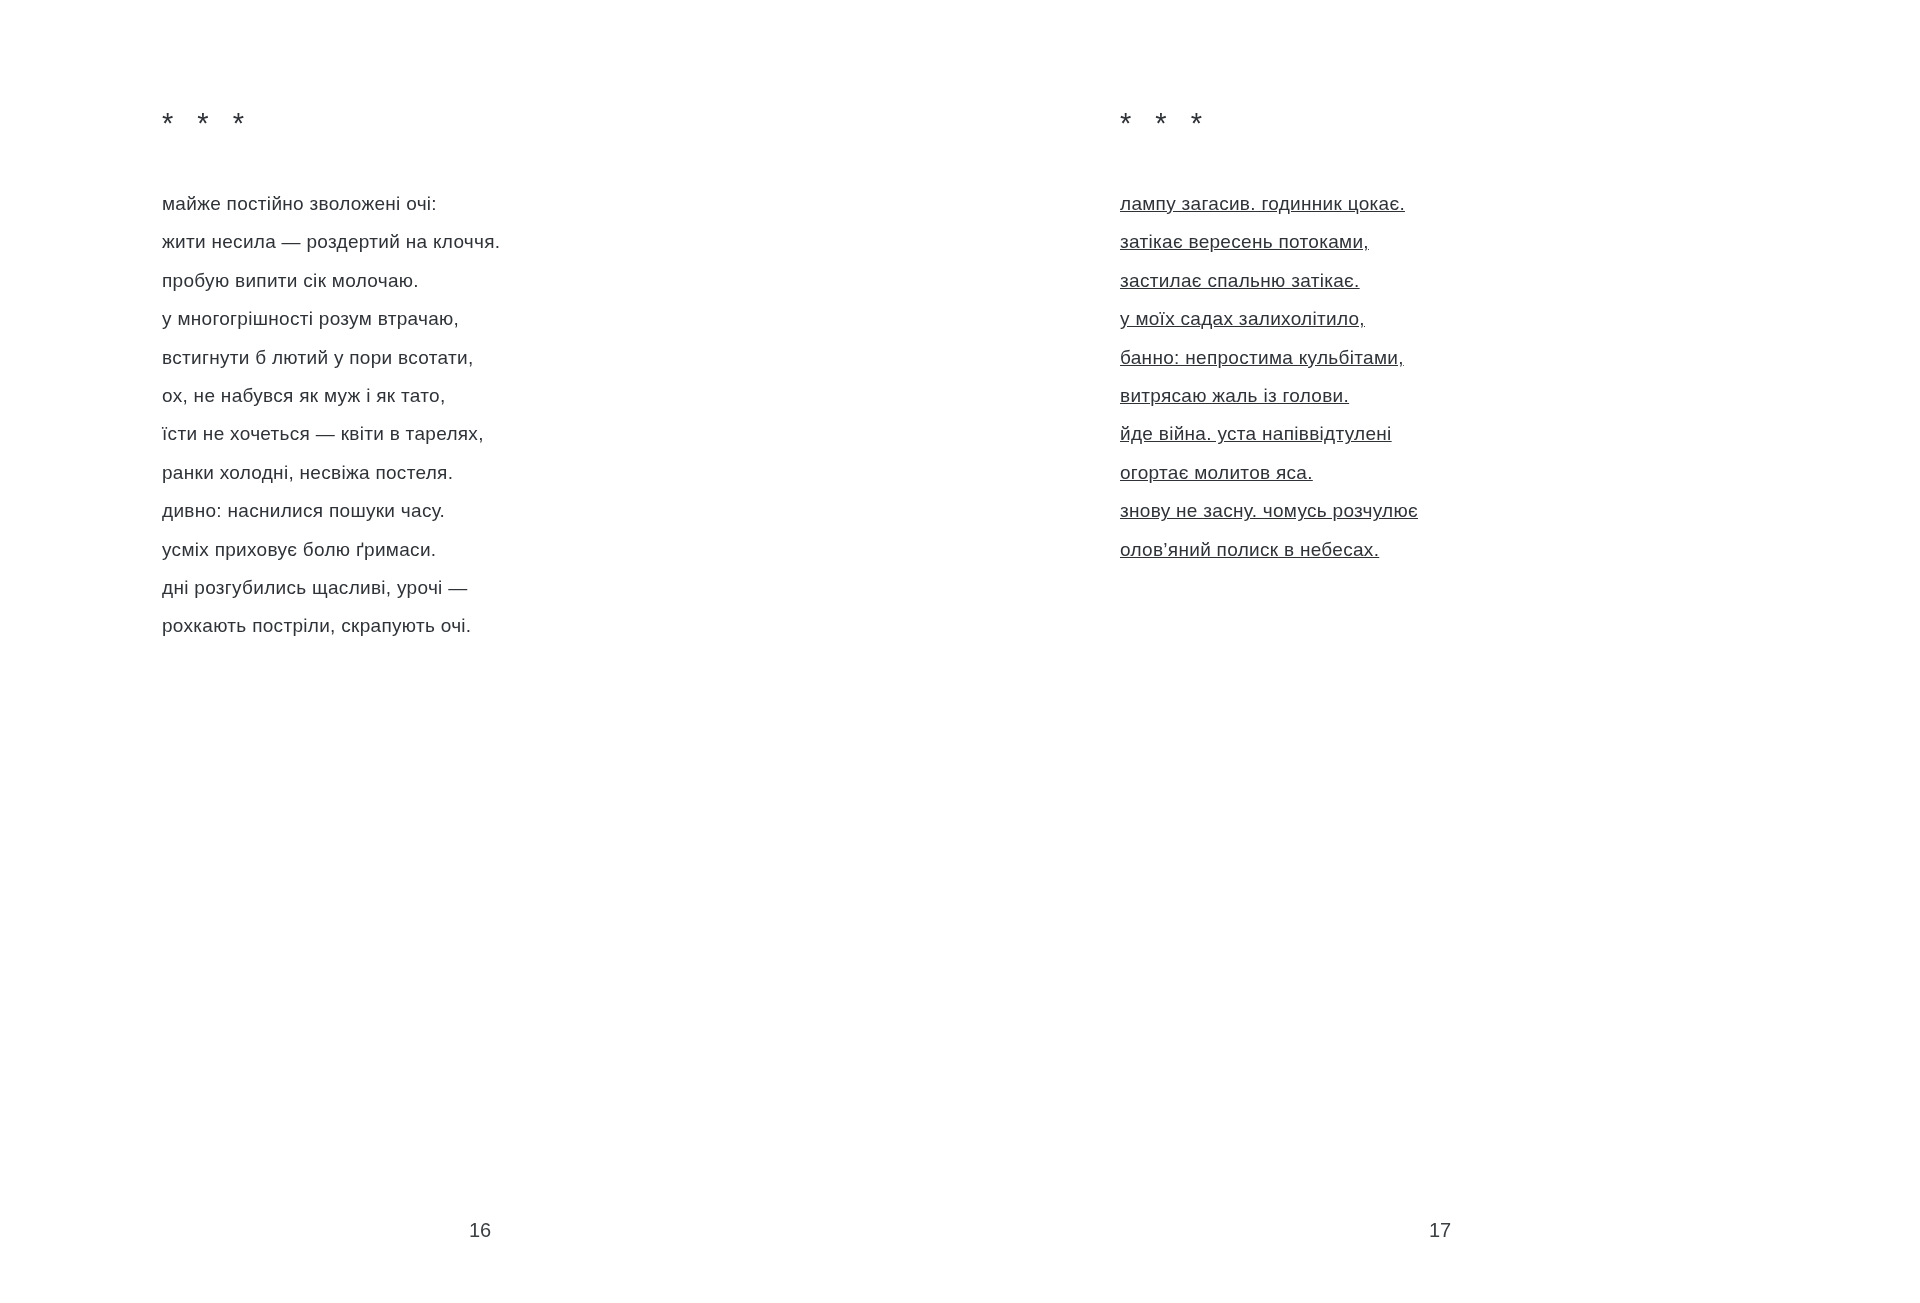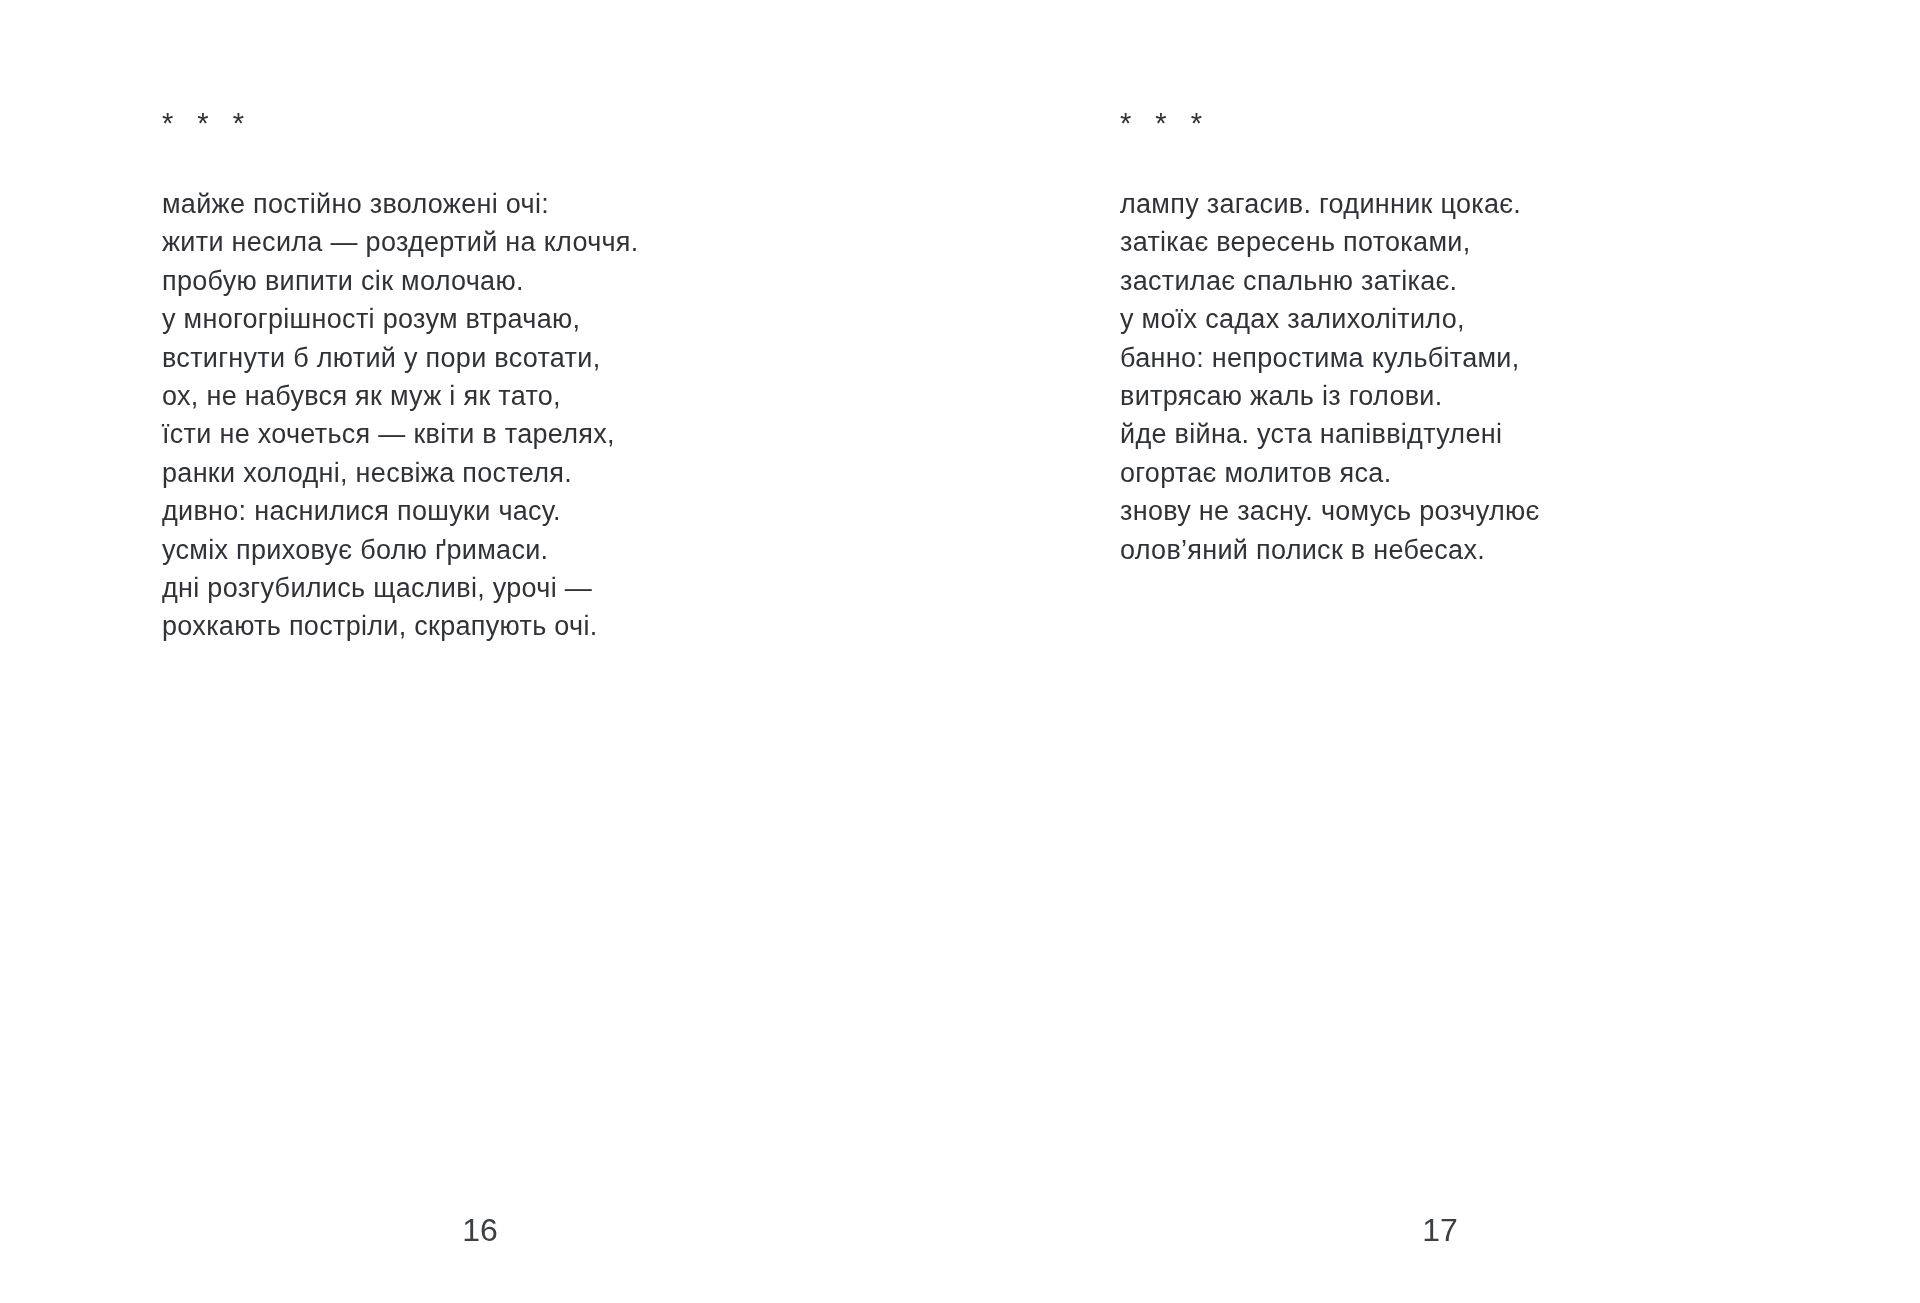--- a/index.html
+++ b/index.html
@@ -34,36 +34,36 @@
     color: #2f3338;
     word-spacing: 14px;
     letter-spacing: 1px;
   }
   .page-left  .section-marker { left: 162px; }
   .page-right .section-marker { left: 160px; }
 
   .poem {
     position: absolute;
     top: 185px;
-    font-size: 27px;
+    font-size: 19px;
     line-height: 38.4px;
     color: #2f3338;
     letter-spacing: 0.3px;
     white-space: nowrap;
   }
   .page-left  .poem { left: 162px; }
-  .page-right .poem { left: 160px; }
+  .page-right .poem { left: 160px; text-decoration: underline; }
 
   .page-number {
     position: absolute;
     top: 1216px;
     left: 0;
     width: 960px;
     text-align: center;
-    font-size: 32px;
+    font-size: 20px;
     line-height: 28px;
     color: #3c4043;
   }
 </style>
 </head>
 <body>
 
 <div class="spread">
 
   <div class="page page-left">

